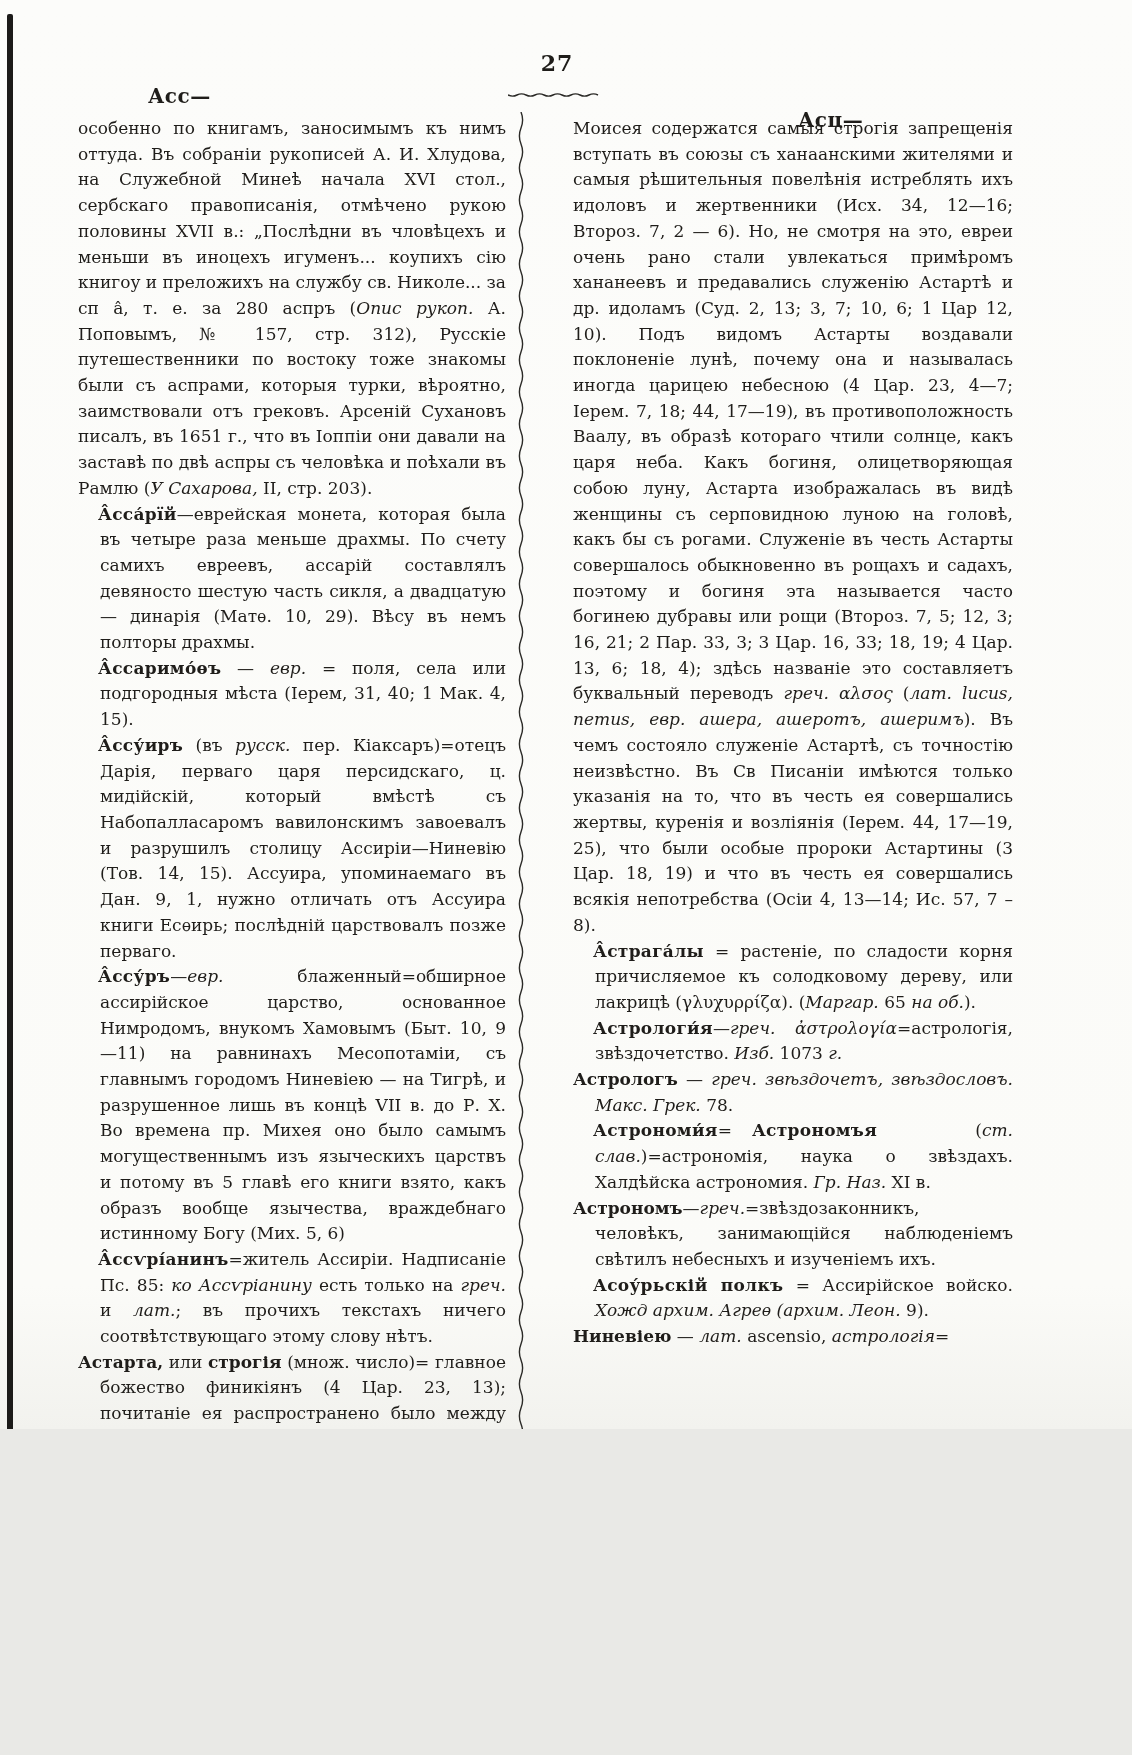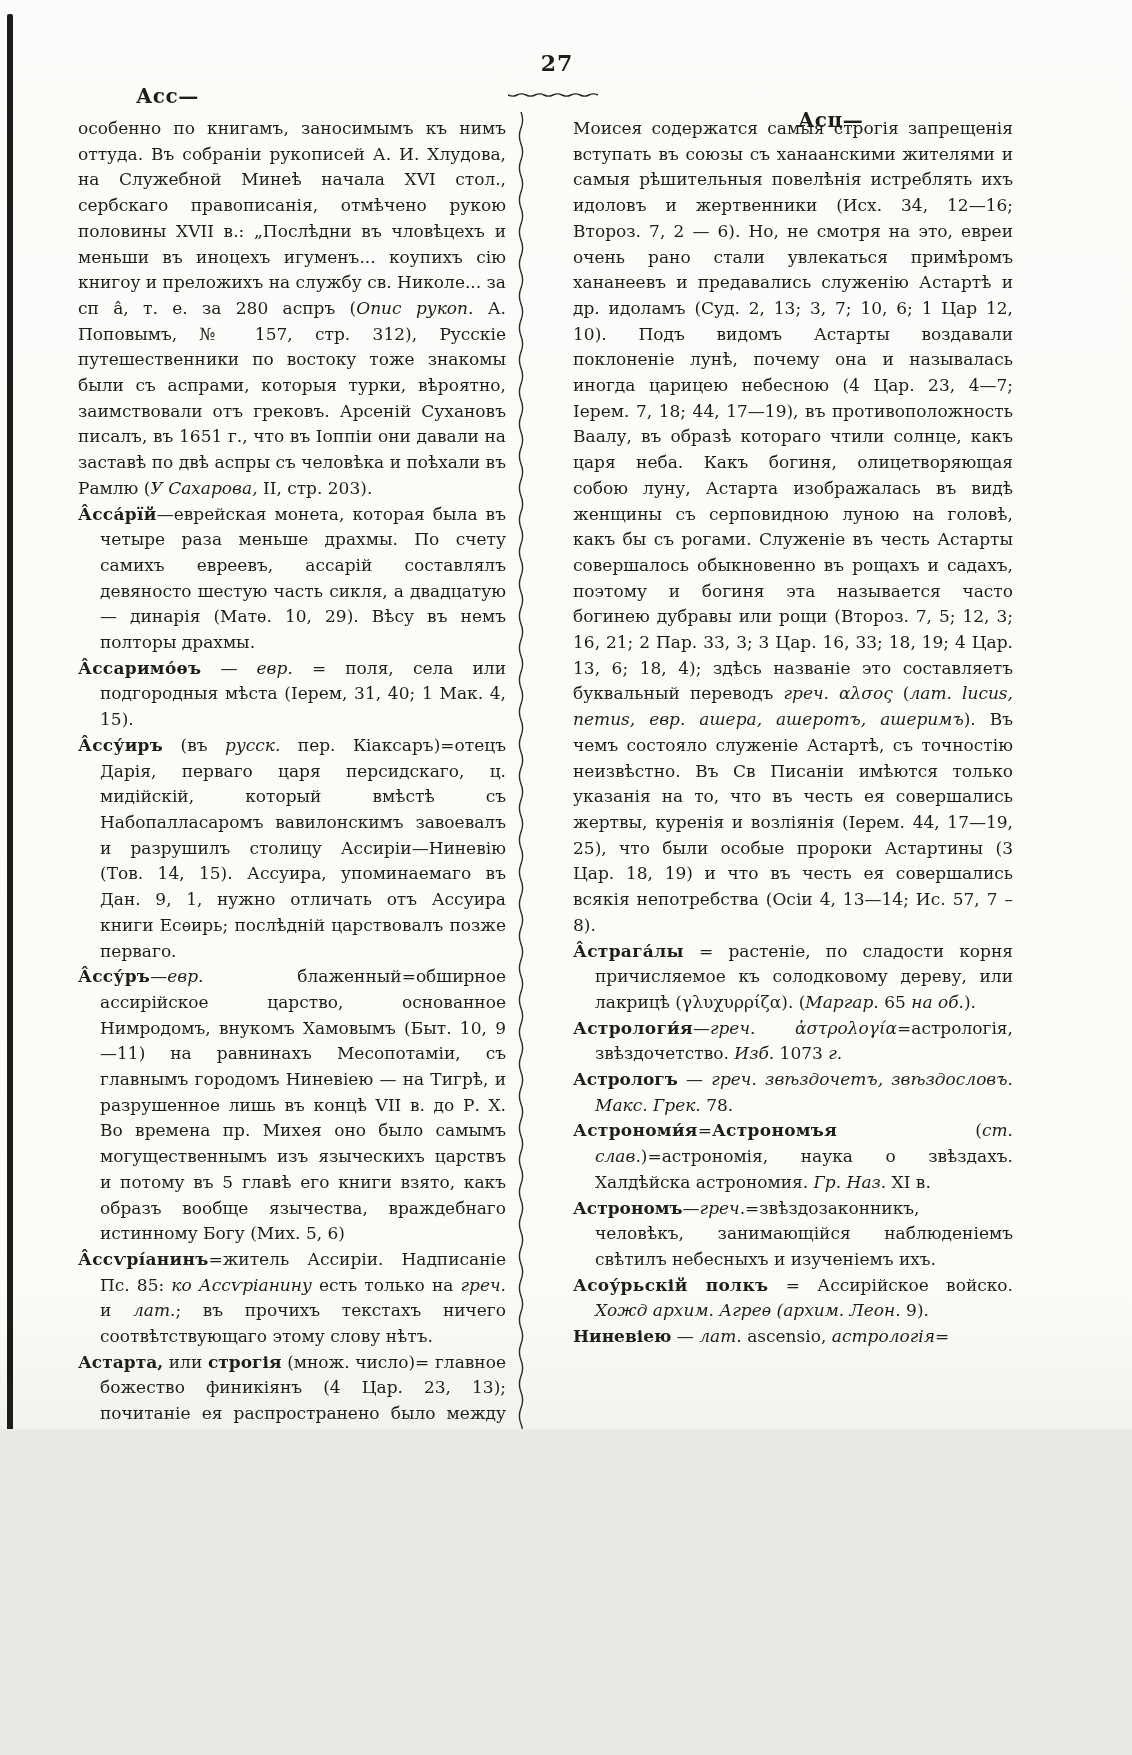--- a/index.html
+++ b/index.html
@@ -14,37 +14,37 @@
   }
   .scan-bar{
     position:absolute;left:7px;top:14px;width:6px;height:1720px;
     background:#1c1b19;border-radius:2px;
   }
   .page-number{
     position:absolute;left:540px;top:50px;width:34px;
     font-size:22px;font-weight:bold;letter-spacing:1px;text-align:center;
   }
   .running-head{position:absolute;font-size:20px;font-weight:bold;letter-spacing:.5px;}
-  .running-head.left{left:136px;top:84px;}
+  .running-head.left{left:148px;top:84px;}
   .running-head.right{left:798px;top:108px;}
   .wavy-h{position:absolute;left:508px;top:90px;}
   .wavy-v{position:absolute;left:515px;top:112px;}
   .col{
     position:absolute;top:116px;
     font-size:17px;line-height:25.7px;
     text-align:justify;
   }
   .col.left{left:78px;width:428px;}
   .col.right{left:573px;width:440px;}
   .para{margin:0;}
   .para.hang{padding-left:22px;text-indent:-22px;}
   .para.flush{padding-left:0;text-indent:0;}
   .seg-n{font-style:normal;font-weight:normal;}
   .seg-b{font-weight:bold;margin-top:23px;}
-  .seg-h{font-weight:bold;letter-spacing:.3px;}
+  .seg-h{font-weight:bold;letter-spacing:.3px;margin-left:20px;}
   .seg-i{font-style:italic;}
   .signature-mark{
     position:absolute;left:64px;top:1616px;
     font-size:15px;color:#b3b2ab;font-style:italic;
   }
   svg path{fill:none;stroke:#2b2a27;stroke-width:1.4px;}
 </style>
 </head>
 <body>
 

